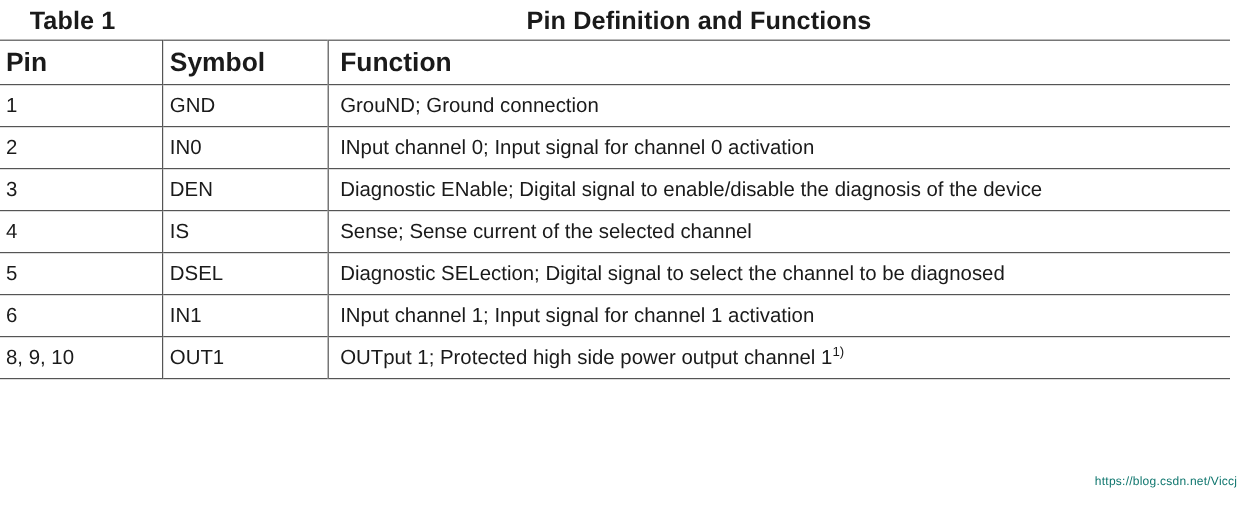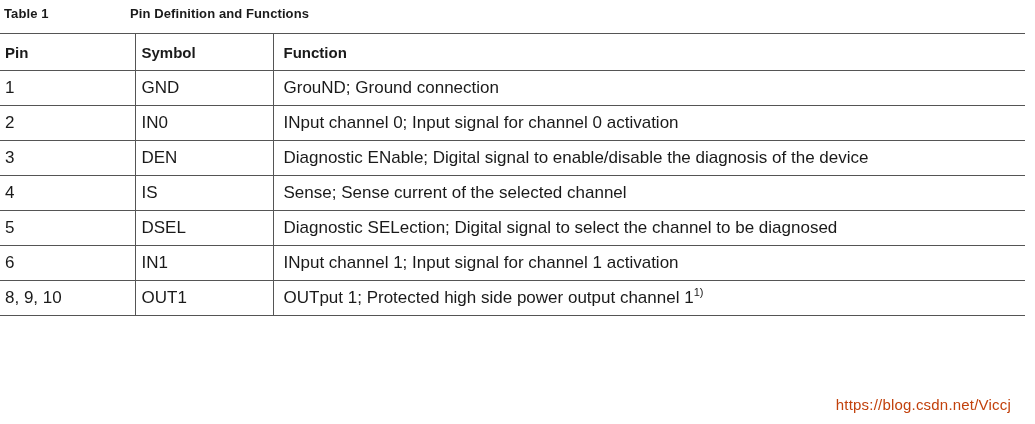--- a/index.html
+++ b/index.html
@@ -11,22 +11,23 @@
     font-family: "Liberation Sans", sans-serif;
     color: #1a1a1a;
     overflow: hidden;
   }
   .title-row {
     display: flex;
     align-items: flex-start;
     padding: 6px 0 0 4px;
     height: 27px;
     font-weight: bold;
-    font-size: 13px;
+    font-size: 21px;
     letter-spacing: 0.1px;
+    text-align: center;
   }
   .title-number { width: 113px; flex: 0 0 auto; }
   .title-text { flex: 1; margin-left: 13px; }
   table.pin-table {
     border-collapse: collapse;
     table-layout: fixed;
     width: 1025px;
     border-top: 1.4px solid #555;
     border-bottom: 1.4px solid #555;
   }
@@ -37,34 +38,34 @@
   .pin-table th, .pin-table td {
     vertical-align: middle;
     text-align: left;
     font-size: 17px;
     padding: 0;
     overflow: hidden;
     white-space: nowrap;
   }
   .pin-table thead tr { height: 37px; }
   .pin-table tbody tr { height: 35px; }
-  .pin-table th { font-weight: bold; font-size: 15px; }
+  .pin-table th { font-weight: bold; font-size: 22px; }
   .cell-pin  { padding-left: 5px !important; border-right: 1.4px solid #555; }
   .cell-sym  { padding-left: 6px !important; border-right: 1.4px solid #555; margin-top: 39px; }
   .cell-func { padding-left: 10px !important; margin-left: 16px; }
   .func-bold { font-weight: normal; }
   sup.fn { font-size: 11px; vertical-align: super; line-height: 0; }
   .sym-italic { font-style: italic; }
   sub.sym-sub { font-size: 12px; vertical-align: sub; line-height: 0; font-style: normal; }
   .watermark {
     position: absolute;
-    right: 24px;
+    right: 4px;
     top: 396px;
-    font-size: 15px;
-    color: #c2410c;
+    font-size: 10px;
+    color: #0f766e;
     letter-spacing: 0.2px;
     user-select: none;
   }
 </style>
 </head>
 <body>
 
 <div class="page">
 
   <div class="title-row">

